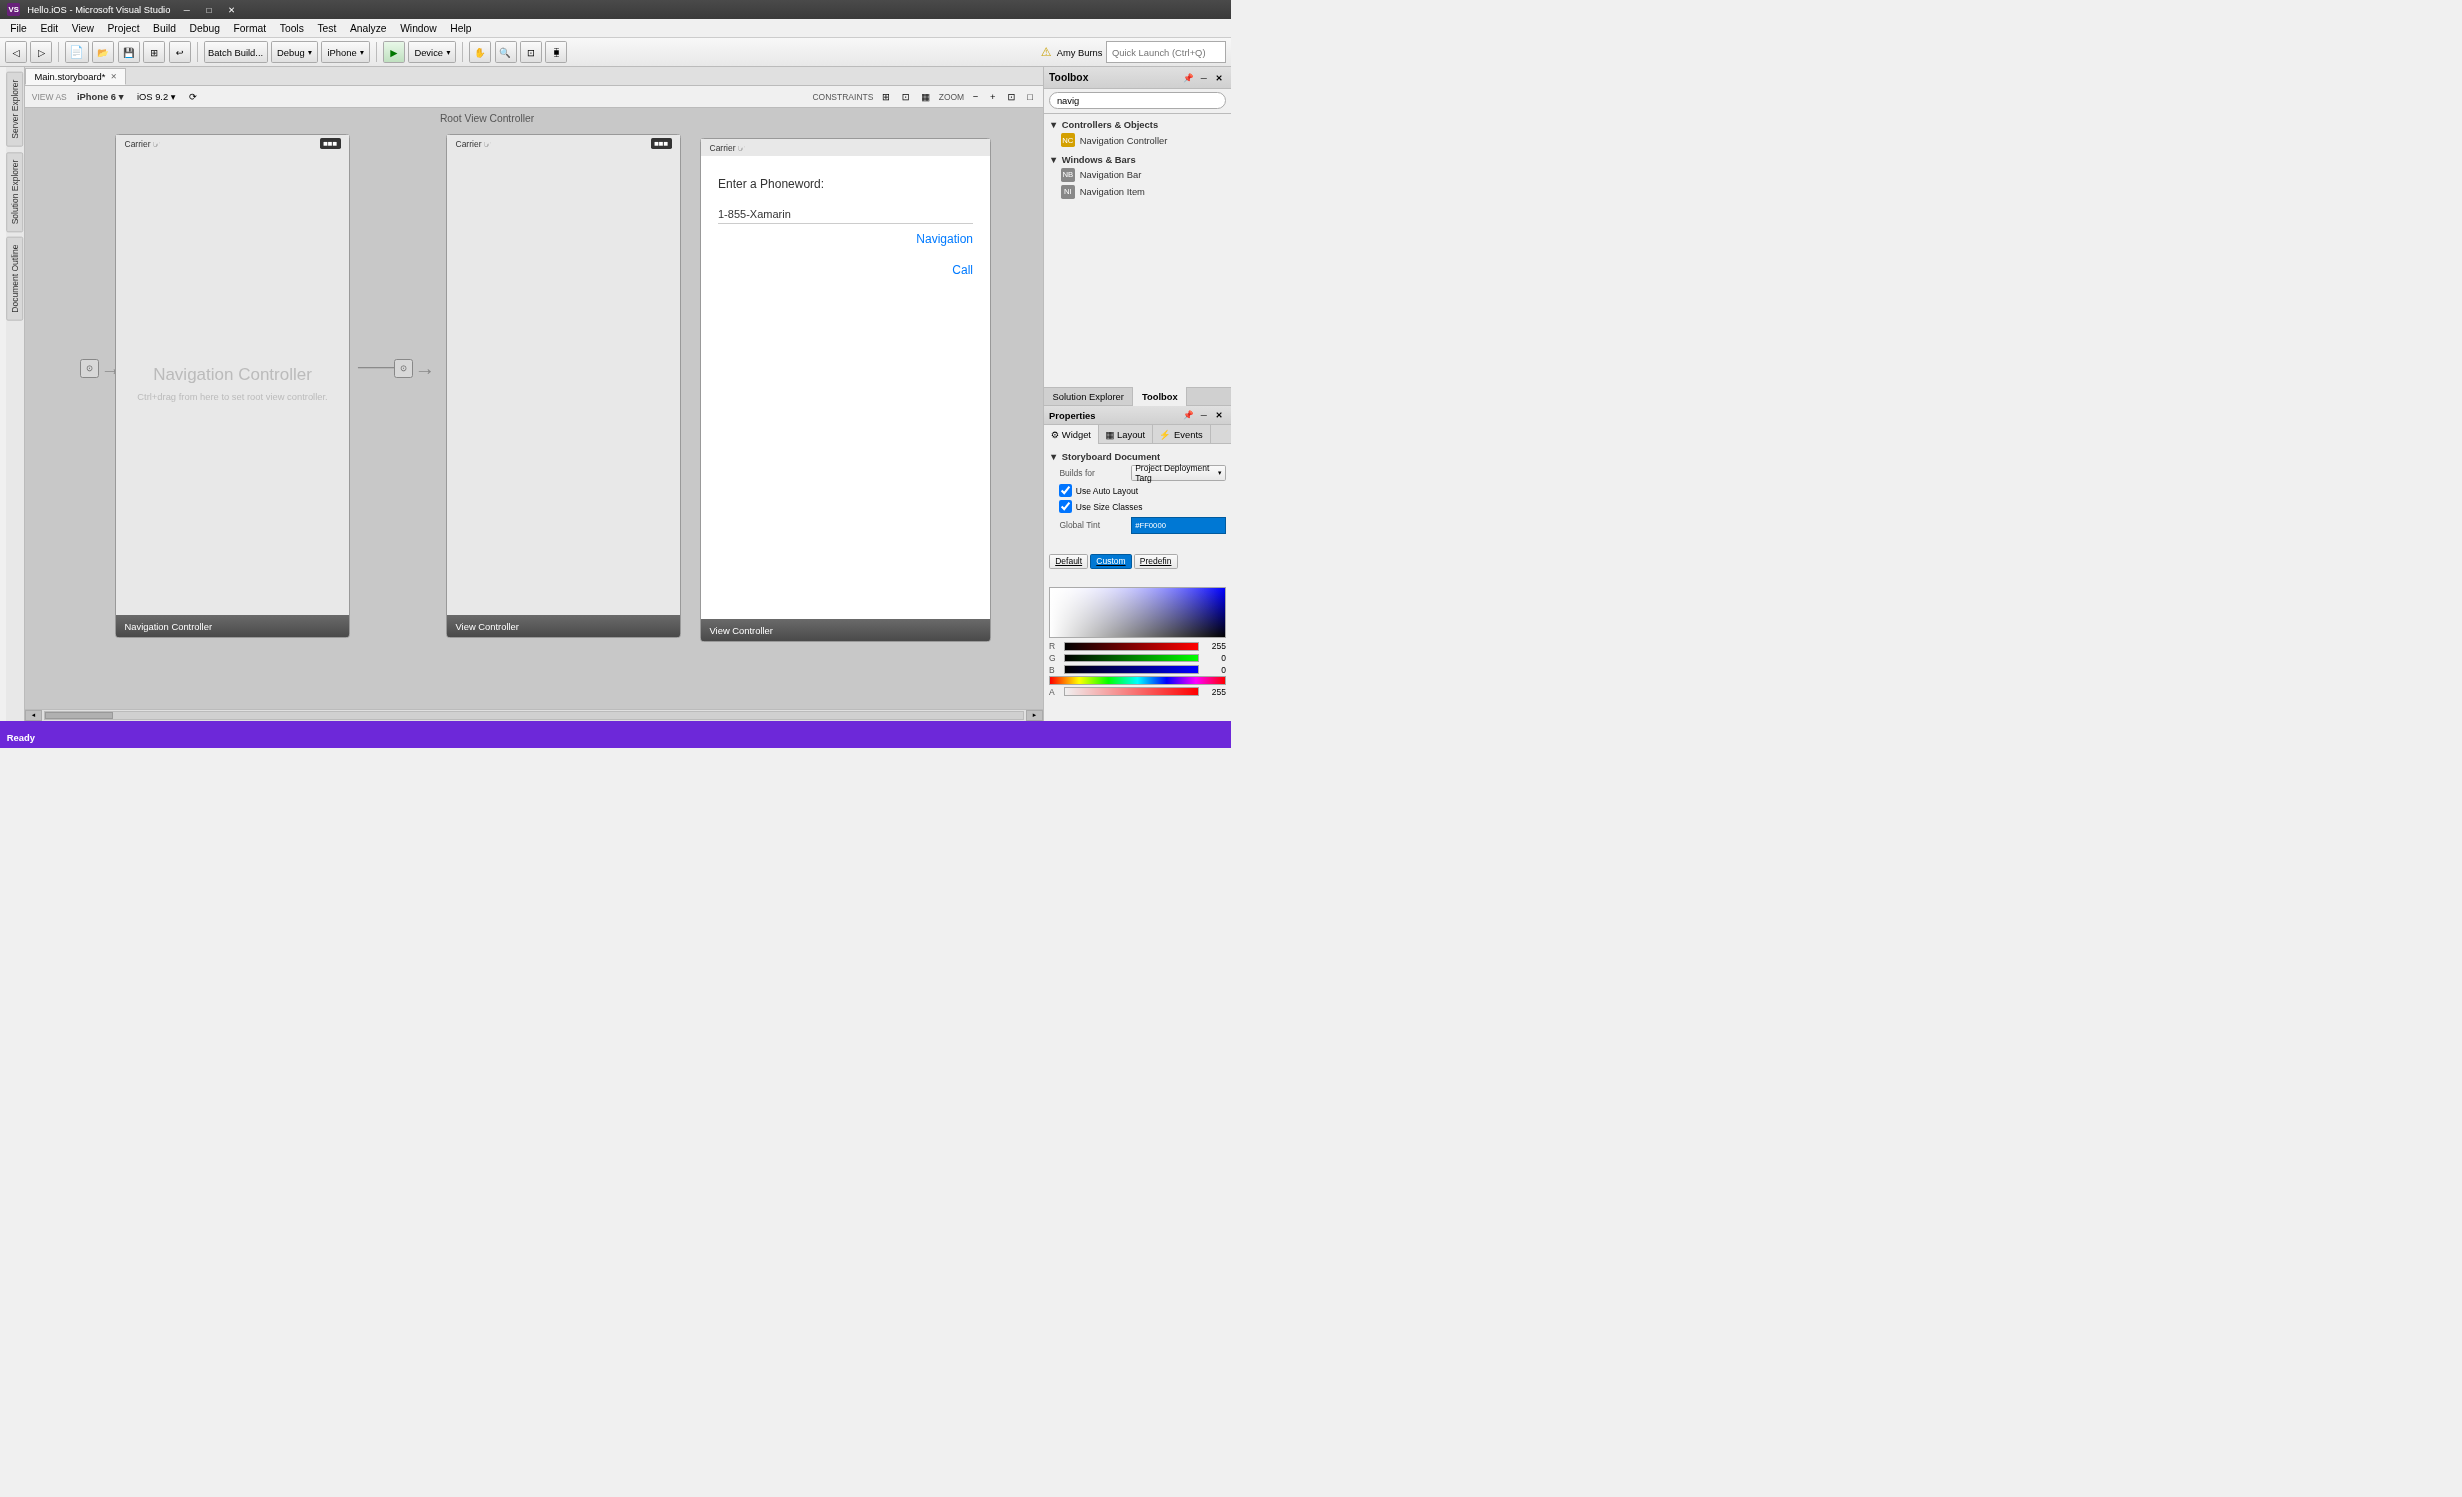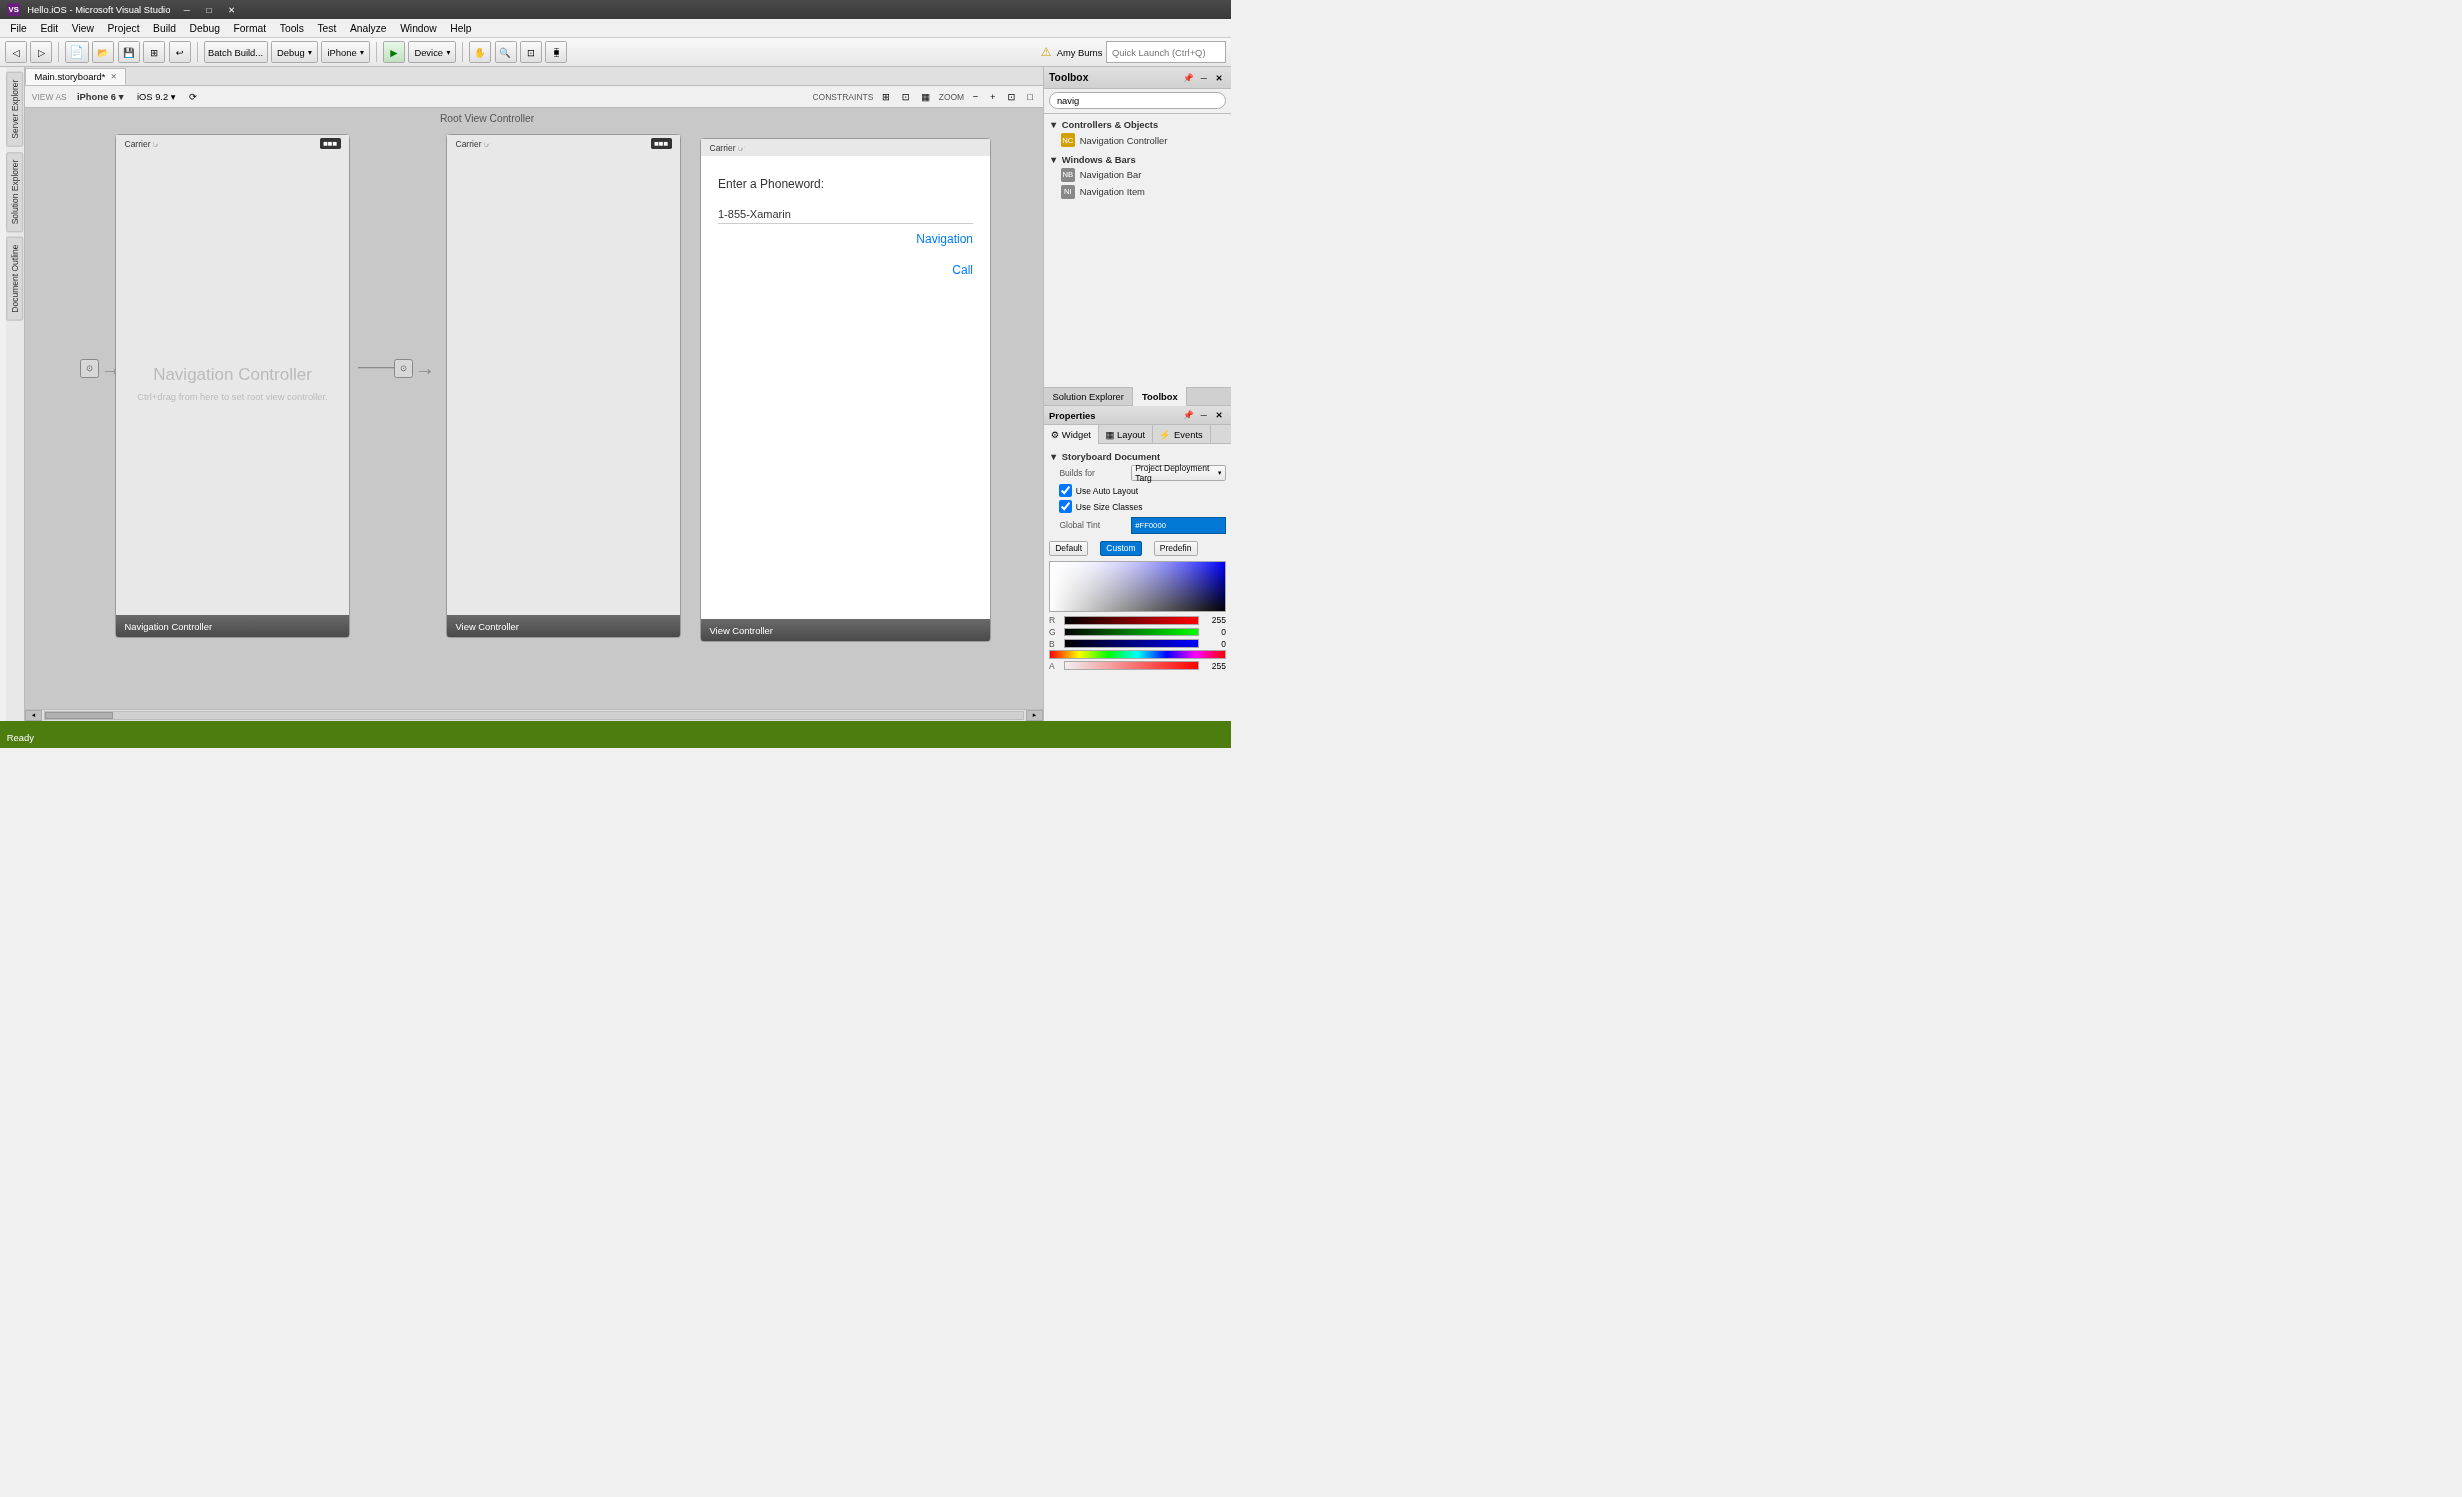--- a/index.html
+++ b/index.html
@@ -416,21 +416,21 @@
       height: 17px;
       background: #0078d4;
       border: 0.9px solid #005a9e;
       flex: 1;
       display: flex;
       align-items: center;
       padding: 0 3.4px;
       font-size: 7.7px;
       color: white;
     }
-    .color-buttons { display: flex; gap: 12px; margin: 5px 0; }
+    .color-buttons { display: flex; gap: 2px; margin: 18px 0; text-decoration: underline; }
     .color-btn {
       padding: 1.7px 5.1px;
       font-size: 8.5px;
       background: linear-gradient(to bottom, #fafafa, #e8e8e8);
       border: 0.9px solid #aaa;
       border-radius: 1.7px;
       cursor: pointer;
     }
     .color-btn.active { background: #0078d4; color: white; border-color: #005a9e; }
     .color-slider-row {
@@ -462,26 +462,27 @@
     }
     .status-tab {
       font-size: 9.4px;
       cursor: pointer;
       padding: 1.7px 5.1px;
     }
 
     
     #status-bar {
       height: 33px;
-      background: #4d7c0f;
+      background: #6d28d9;
       display: flex;
       align-items: center;
       padding: 0 6.8px;
       color: white;
       font-size: 9.4px;
+      font-weight: bold;
     }
 
     
     #panel-switch-tabs {
       height: 19px;
       background: #d0d0d0;
       border-bottom: 0.9px solid #bbb;
       border-top: 0.9px solid #bbb;
       display: flex;
       align-items: center;

